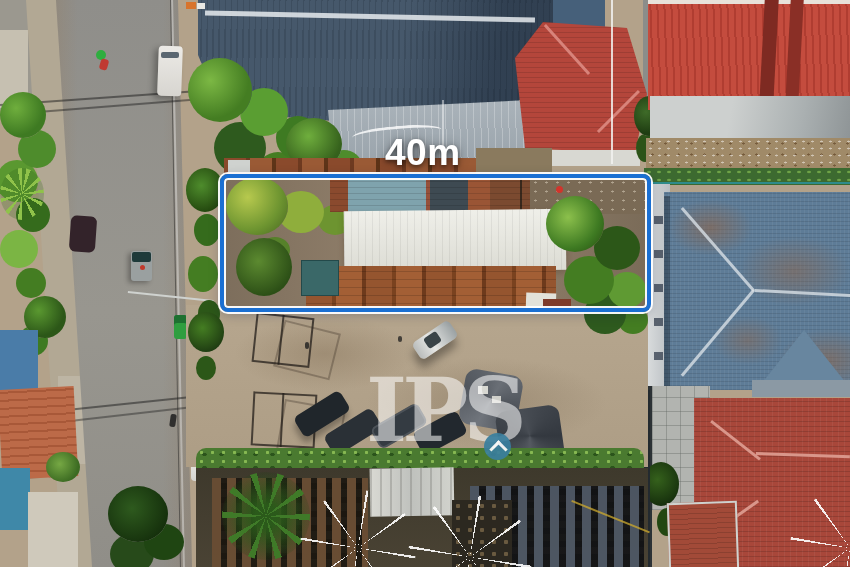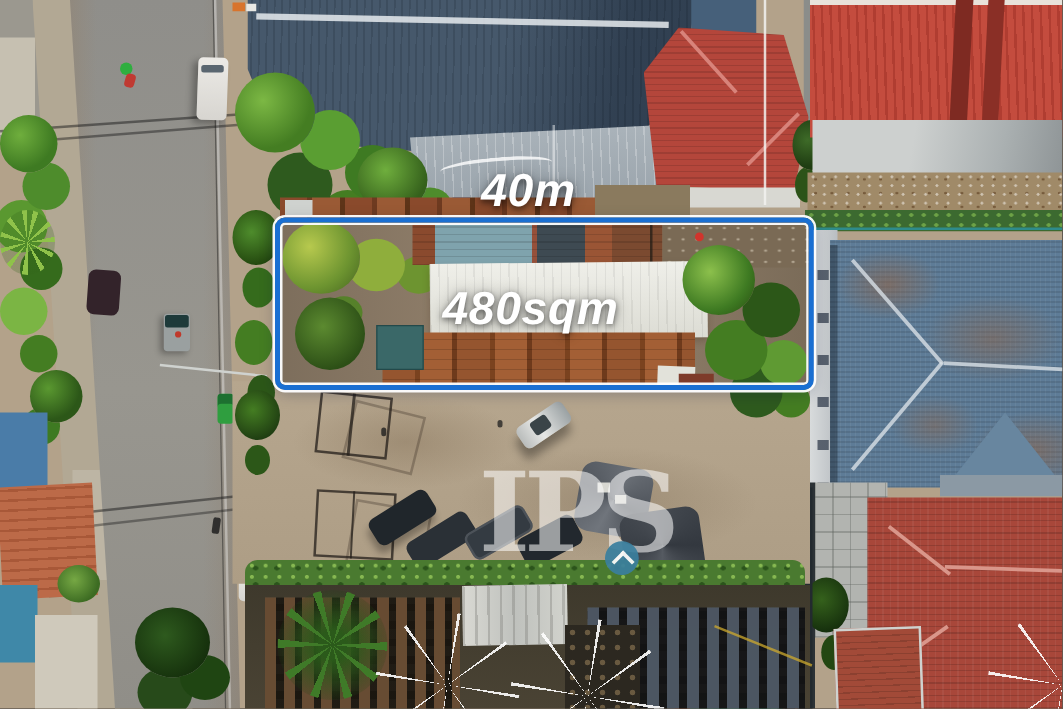--- a/index.html
+++ b/index.html
@@ -1,24 +1,24 @@
 <!DOCTYPE html>
 <html style="--boundary-outline: #1a6fd2; --label-text: #ffffff; --watermark-text: rgba(255,255,255,0.55); --watermark-badge: #3a7f9e;"><head>
 <meta charset="utf-8">
 <style>
   html,body{margin:0;padding:0;background:#222;}
   .scene{position:relative;width:850px;height:567px;overflow:hidden;
          background:#b3a28a;font-family:"Liberation Sans",sans-serif;}
   .abs{position:absolute;}
   .label{position:absolute;color:var(--label-text,#fff);font-weight:700;font-size:37px;
          letter-spacing:.5px;line-height:1;
-         text-shadow:0 2px 5px rgba(0,0,0,.55),0 0 12px rgba(0,0,0,.3);font-style:italic;}
+         text-shadow:0 2px 5px rgba(0,0,0,.55),0 0 12px rgba(0,0,0,.3);}
   .wm{position:absolute;left:366px;top:366px;font-family:"DejaVu Serif","Liberation Serif",serif;
       font-weight:700;font-size:88px;line-height:1;letter-spacing:-5px;
-      color:var(--watermark-text,rgba(255,255,255,.55));margin-left:17px;}
+      color:var(--watermark-text,rgba(255,255,255,.55));}
   .wm-badge{position:absolute;left:484px;top:433px;width:27px;height:27px;border-radius:50%;
       background:var(--watermark-badge,#3a7f9e);opacity:.92;}
   .wm-badge i{position:absolute;left:8px;top:10px;width:10px;height:10px;display:block;
       border-top:3px solid #fff;border-left:3px solid #fff;transform:rotate(45deg);}
   .boundary{position:absolute;left:220px;top:174px;width:431px;height:138px;box-sizing:border-box;
       border:4px solid var(--boundary-outline,#1a6fd2);border-radius:8px;
       box-shadow:0 0 0 2px rgba(255,255,255,.95), inset 0 0 0 2px rgba(255,255,255,.95),
                  0 3px 12px rgba(0,20,60,.25);}
   .foliage{position:absolute;border-radius:50%;}
   .ridge{position:absolute;background:rgba(216,224,230,.8);height:3px;transform-origin:0 0;}
@@ -239,20 +239,19 @@
        repeating-linear-gradient(0deg,rgba(0,0,0,.15) 0 1px,rgba(0,0,0,0) 1px 8px),
        repeating-linear-gradient(90deg,#95552f 0 26px,#7a421f 26px 30px,#a35f35 30px 56px,#6e3a1c 56px 60px);"></div>
   <div class="abs" style="left:301px;top:260px;width:36px;height:34px;background:#3a6868;border:1px solid #23494a;"></div>
   <div class="abs" style="left:526px;top:293px;width:30px;height:16px;background:#e2e2da;transform:rotate(2deg);"></div>
   <div class="abs" style="left:543px;top:299px;width:28px;height:12px;background:#7e3b2a;"></div>
   <div class="foliage" style="left:546px;top:196px;width:58px;height:56px;background:radial-gradient(circle at 38% 38%,#8cc04c,#3e7a22 62%,#24490f);box-shadow:42px 24px 0 -6px #2c5718,14px 56px 0 -4px #447d22,52px 66px 0 -10px #5f9a33,30px 90px 0 -8px #2e5a1e,58px 96px 0 -14px #447d22;"></div>
 
   <div class="boundary"></div>
 
   <div class="label" style="left:385px;top:134px;">40m</div>
-  <div class="label" style="left:354px;top:228px;">480sqm</div>
 
   <div class="wm">IPS</div>
   <div class="wm-badge">
     <i></i>
   </div>
 
 </div>
 
 </body></html>

